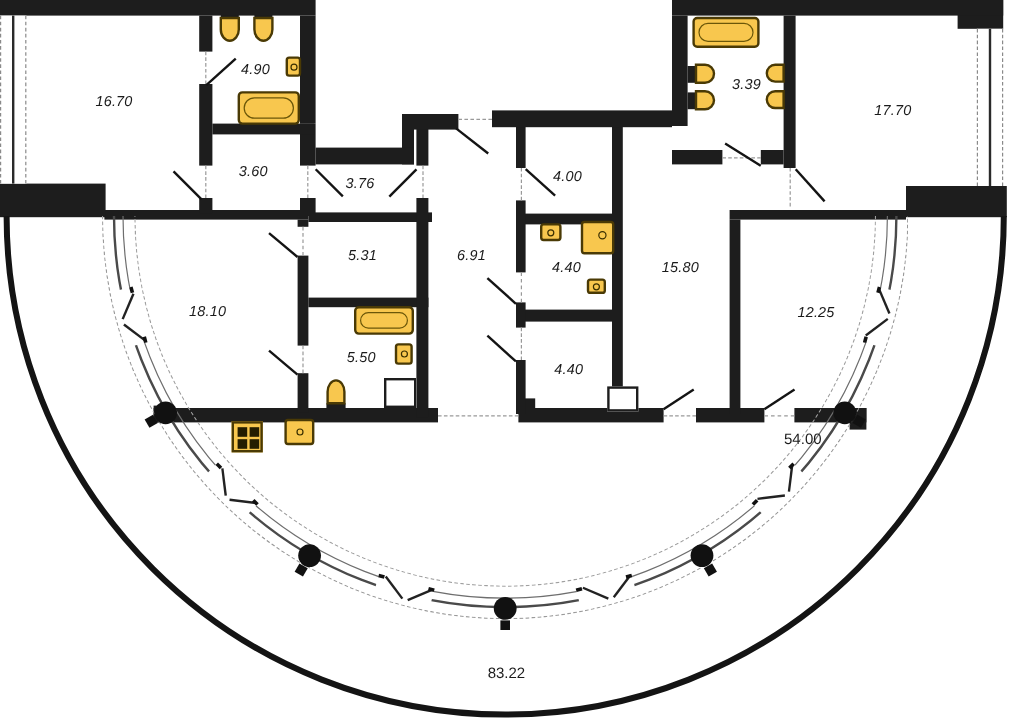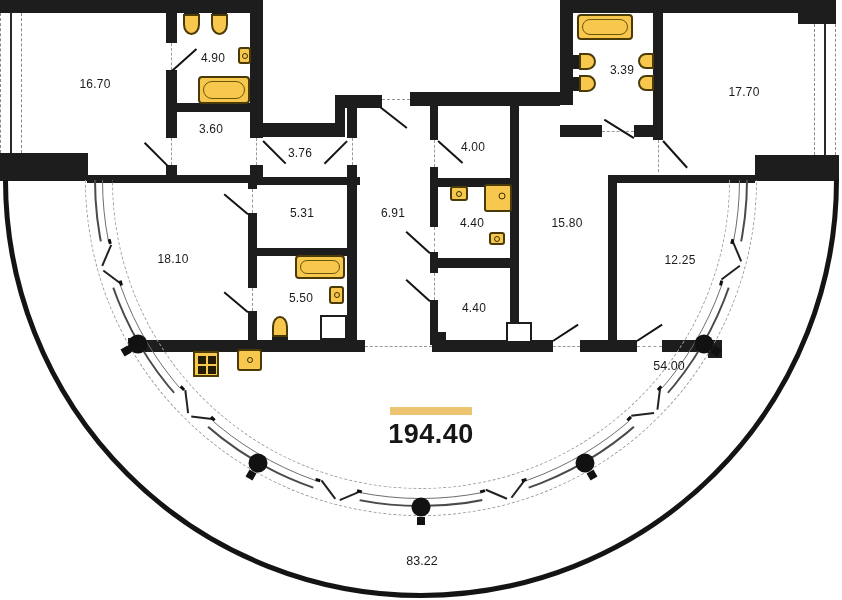--- a/index.html
+++ b/index.html
@@ -9,21 +9,21 @@
     --accent:#ECC36E;
     --glass:#4a4a4a;
     --dash:#999;
     --ink:#1b1b1b;
   }
   html,body{margin:0;padding:0;background:#fff;}
   #plan{position:relative;width:842px;height:600px;background:#fff;overflow:hidden;
         font-family:"Liberation Sans", sans-serif;color:var(--ink);}
   .wall{position:absolute;background:var(--wall);}
   .rlabel{position:absolute;transform:translate(-50%,-50%);font-size:12px;font-weight:400;
-          white-space:nowrap;color:var(--ink);letter-spacing:.2px;}
+          white-space:nowrap;color:var(--ink);letter-spacing:.2px;font-style:italic;}
   .tlabel{position:absolute;transform:translate(-50%,-50%);font-size:12.5px;color:var(--ink);}
   .leaf{position:absolute;height:2.2px;background:#141414;transform-origin:0 50%;}
   .gapv{position:absolute;width:0;border-left:1.5px dashed var(--dash);}
   .gaph{position:absolute;height:0;border-top:1.5px dashed var(--dash);}
   .fixture{position:absolute;background:var(--fix);border:2px solid var(--fixb);box-sizing:border-box;}
   .fixdot{position:absolute;width:6px;height:6px;border:1.5px solid #3a2f00;border-radius:50%;
           left:50%;top:50%;transform:translate(-50%,-50%);box-sizing:border-box;}
   .tub-in{position:absolute;left:3px;top:3px;right:3px;bottom:3px;border:1.5px solid #6b5708;border-radius:10px;}
   .burner{position:absolute;width:8px;height:8px;background:#241d00;}
   .arc{position:absolute;border-radius:50%;box-sizing:border-box;}
@@ -217,34 +217,30 @@
       <div class="col" style="left: 421px; top: 327px; width: 19px; height: 19px;"></div>
       <div class="tick" style="left: 421px; top: 341px; width: 8px; height: 8px; transform: translate(-50%, -50%) rotate(180deg);"></div>
       <div class="col" style="left: 584.5px; top: 283.19px; width: 19px; height: 19px;"></div>
       <div class="tick" style="left: 591.5px; top: 295.315px; width: 8px; height: 8px; transform: translate(-50%, -50%) rotate(150deg);"></div>
       <div class="col" style="left: 704.19px; top: 163.5px; width: 19px; height: 19px;"></div>
       <div class="tick" style="left: 716.315px; top: 170.5px; width: 8px; height: 8px; transform: translate(-50%, -50%) rotate(120deg);"></div>
     </div>
 
   <div class="rlabel" style="left:95px;top:84px">16.70</div>
   <div class="rlabel" style="left:213px;top:58px">4.90</div>
-  <div class="rlabel" style="left:211px;top:129px">3.60</div>
+  <div class="rlabel" style="left:211px;top:143px">3.60</div>
   <div class="rlabel" style="left:300px;top:153px">3.76</div>
   <div class="rlabel" style="left:302px;top:213px">5.31</div>
   <div class="rlabel" style="left:301px;top:298px">5.50</div>
   <div class="rlabel" style="left:173px;top:259px">18.10</div>
   <div class="rlabel" style="left:393px;top:213px">6.91</div>
   <div class="rlabel" style="left:473px;top:147px">4.00</div>
   <div class="rlabel" style="left:472px;top:223px">4.40</div>
   <div class="rlabel" style="left:474px;top:308px">4.40</div>
   <div class="rlabel" style="left:567px;top:223px">15.80</div>
   <div class="rlabel" style="left:680px;top:260px">12.25</div>
   <div class="rlabel" style="left:622px;top:70px">3.39</div>
   <div class="rlabel" style="left:744px;top:92px">17.70</div>
 
   <div class="tlabel" style="left:669px;top:366px">54.00</div>
   <div class="tlabel" style="left:422px;top:561px">83.22</div>
 
-  <div id="total">
-    <div class="bar"></div>
-    <div class="num">194.40</div>
-  </div>
 </div>
 
 </body></html>

